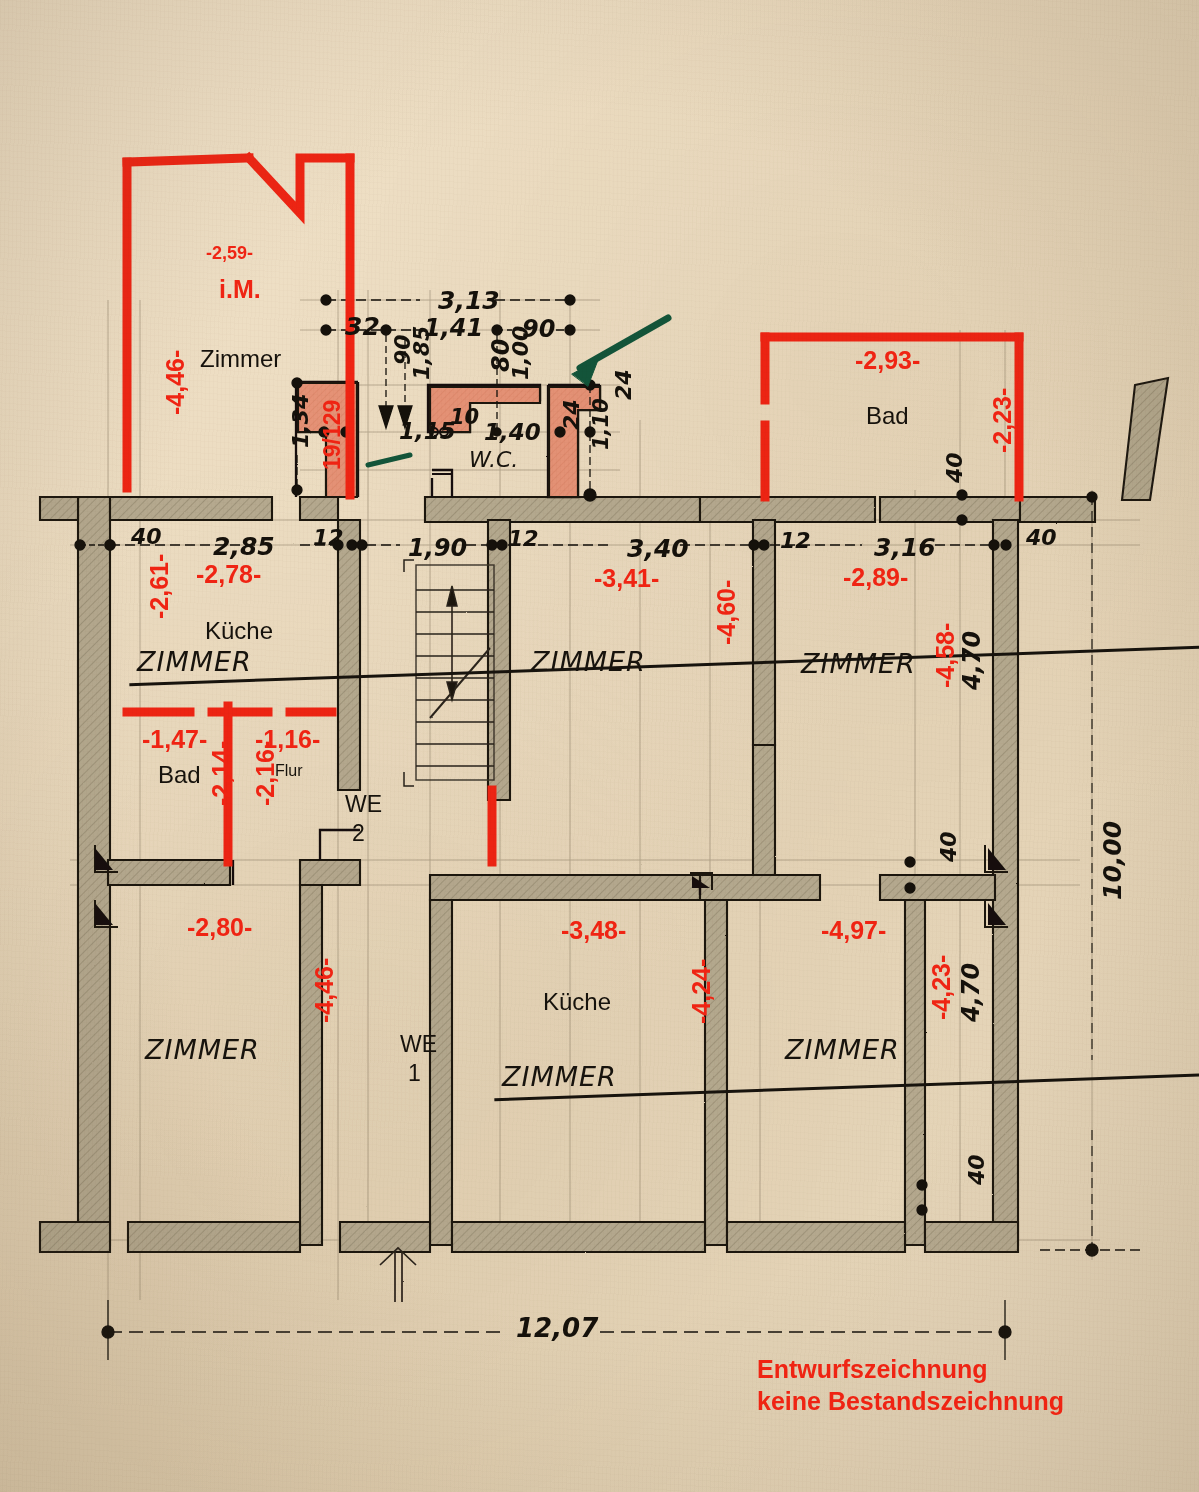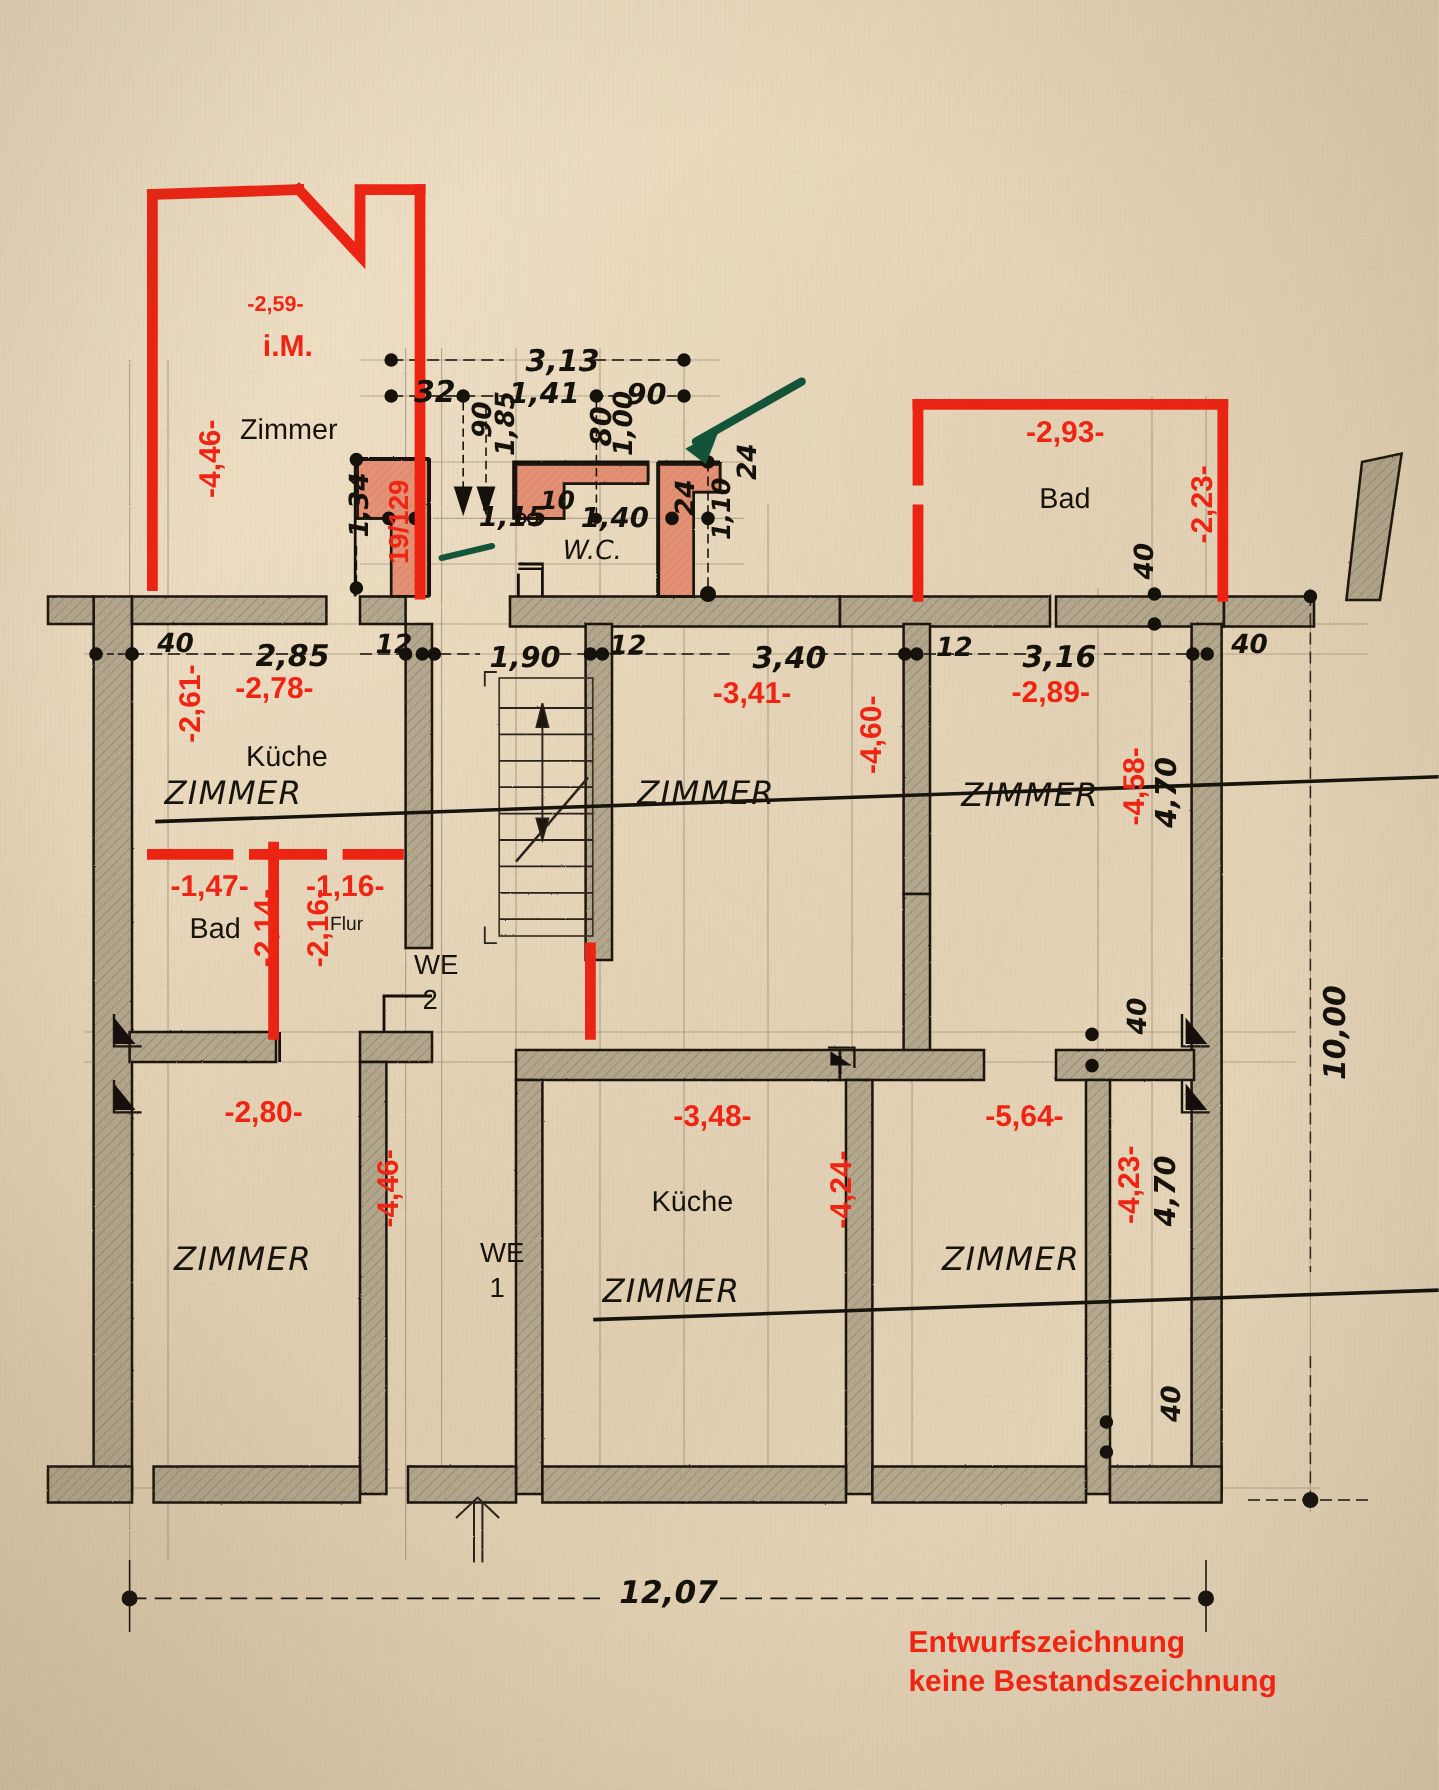--- a/index.html
+++ b/index.html
@@ -373,21 +373,21 @@
   <div class="lbl red rot90" style="left:933px;top:688px;font-size:25px;">-4,58-</div>
 
   <div class="lbl red" style="left:142px;top:727px;font-size:25px;">-1,47-</div>
   <div class="lbl red" style="left:255px;top:727px;font-size:25px;">-1,16-</div>
 
   <div class="lbl red rot90" style="left:209px;top:806px;font-size:25px;">-2,14-</div>
   <div class="lbl red rot90" style="left:253px;top:806px;font-size:25px;">-2,16-</div>
 
   <div class="lbl red" style="left:187px;top:915px;font-size:25px;">-2,80-</div>
   <div class="lbl red" style="left:561px;top:918px;font-size:25px;">-3,48-</div>
-  <div class="lbl red" style="left:821px;top:918px;font-size:25px;">-5,64-</div>
+  <div class="lbl red" style="left:821px;top:918px;font-size:25px;">-4,97-</div>
 
   <div class="lbl red rot90" style="left:312px;top:1023px;font-size:25px;">-4,46-</div>
   <div class="lbl red rot90" style="left:689px;top:1024px;font-size:25px;">-4,24-</div>
   <div class="lbl red rot90" style="left:929px;top:1020px;font-size:25px;">-4,23-</div>
 
   <div class="lbl dimnum" style="left:438px;top:288px;font-size:25px;">3,13</div>
   <div class="lbl dimnum" style="left:424px;top:316px;font-size:24px;">1,41</div>
   <div class="lbl dimnum" style="left:522px;top:317px;font-size:24px;">90</div>
   <div class="lbl dimnum" style="left:345px;top:314px;font-size:25px;">32</div>
 
@@ -404,21 +404,21 @@
   <div class="lbl dimnum rot90" style="left:613px;top:400px;font-size:22px;">24</div>
   <div class="lbl dimnum rot90" style="left:591px;top:450px;font-size:21px;">1,10</div>
 
   <div class="lbl dimnum" style="left:131px;top:526px;font-size:22px;">40</div>
   <div class="lbl dimnum" style="left:213px;top:534px;font-size:25px;">2,85</div>
   <div class="lbl dimnum" style="left:313px;top:527px;font-size:22px;">12</div>
   <div class="lbl dimnum" style="left:408px;top:536px;font-size:24px;">1,90</div>
   <div class="lbl dimnum" style="left:508px;top:528px;font-size:22px;">12</div>
   <div class="lbl dimnum" style="left:627px;top:536px;font-size:25px;text-align:center;">3,40</div>
   <div class="lbl dimnum" style="left:780px;top:530px;font-size:22px;">12</div>
-  <div class="lbl dimnum" style="left:852px;top:535px;font-size:25px;">3,16</div>
+  <div class="lbl dimnum" style="left:874px;top:535px;font-size:25px;">3,16</div>
   <div class="lbl dimnum" style="left:1026px;top:527px;font-size:22px;">40</div>
 
   <div class="lbl dimnum rot90" style="left:944px;top:483px;font-size:22px;">40</div>
   <div class="lbl dimnum rot90" style="left:960px;top:690px;font-size:24px;">4,70</div>
   <div class="lbl dimnum rot90" style="left:938px;top:862px;font-size:22px;">40</div>
   <div class="lbl dimnum rot90" style="left:966px;top:1185px;font-size:22px;">40</div>
   <div class="lbl dimnum rot90" style="left:1100px;top:900px;font-size:25px;">10,00</div>
   <div class="lbl dimnum rot90" style="left:959px;top:1022px;font-size:24px;">4,70</div>
   <div class="lbl dimnum" style="left:516px;top:1315px;font-size:26px;">12,07</div>
 

